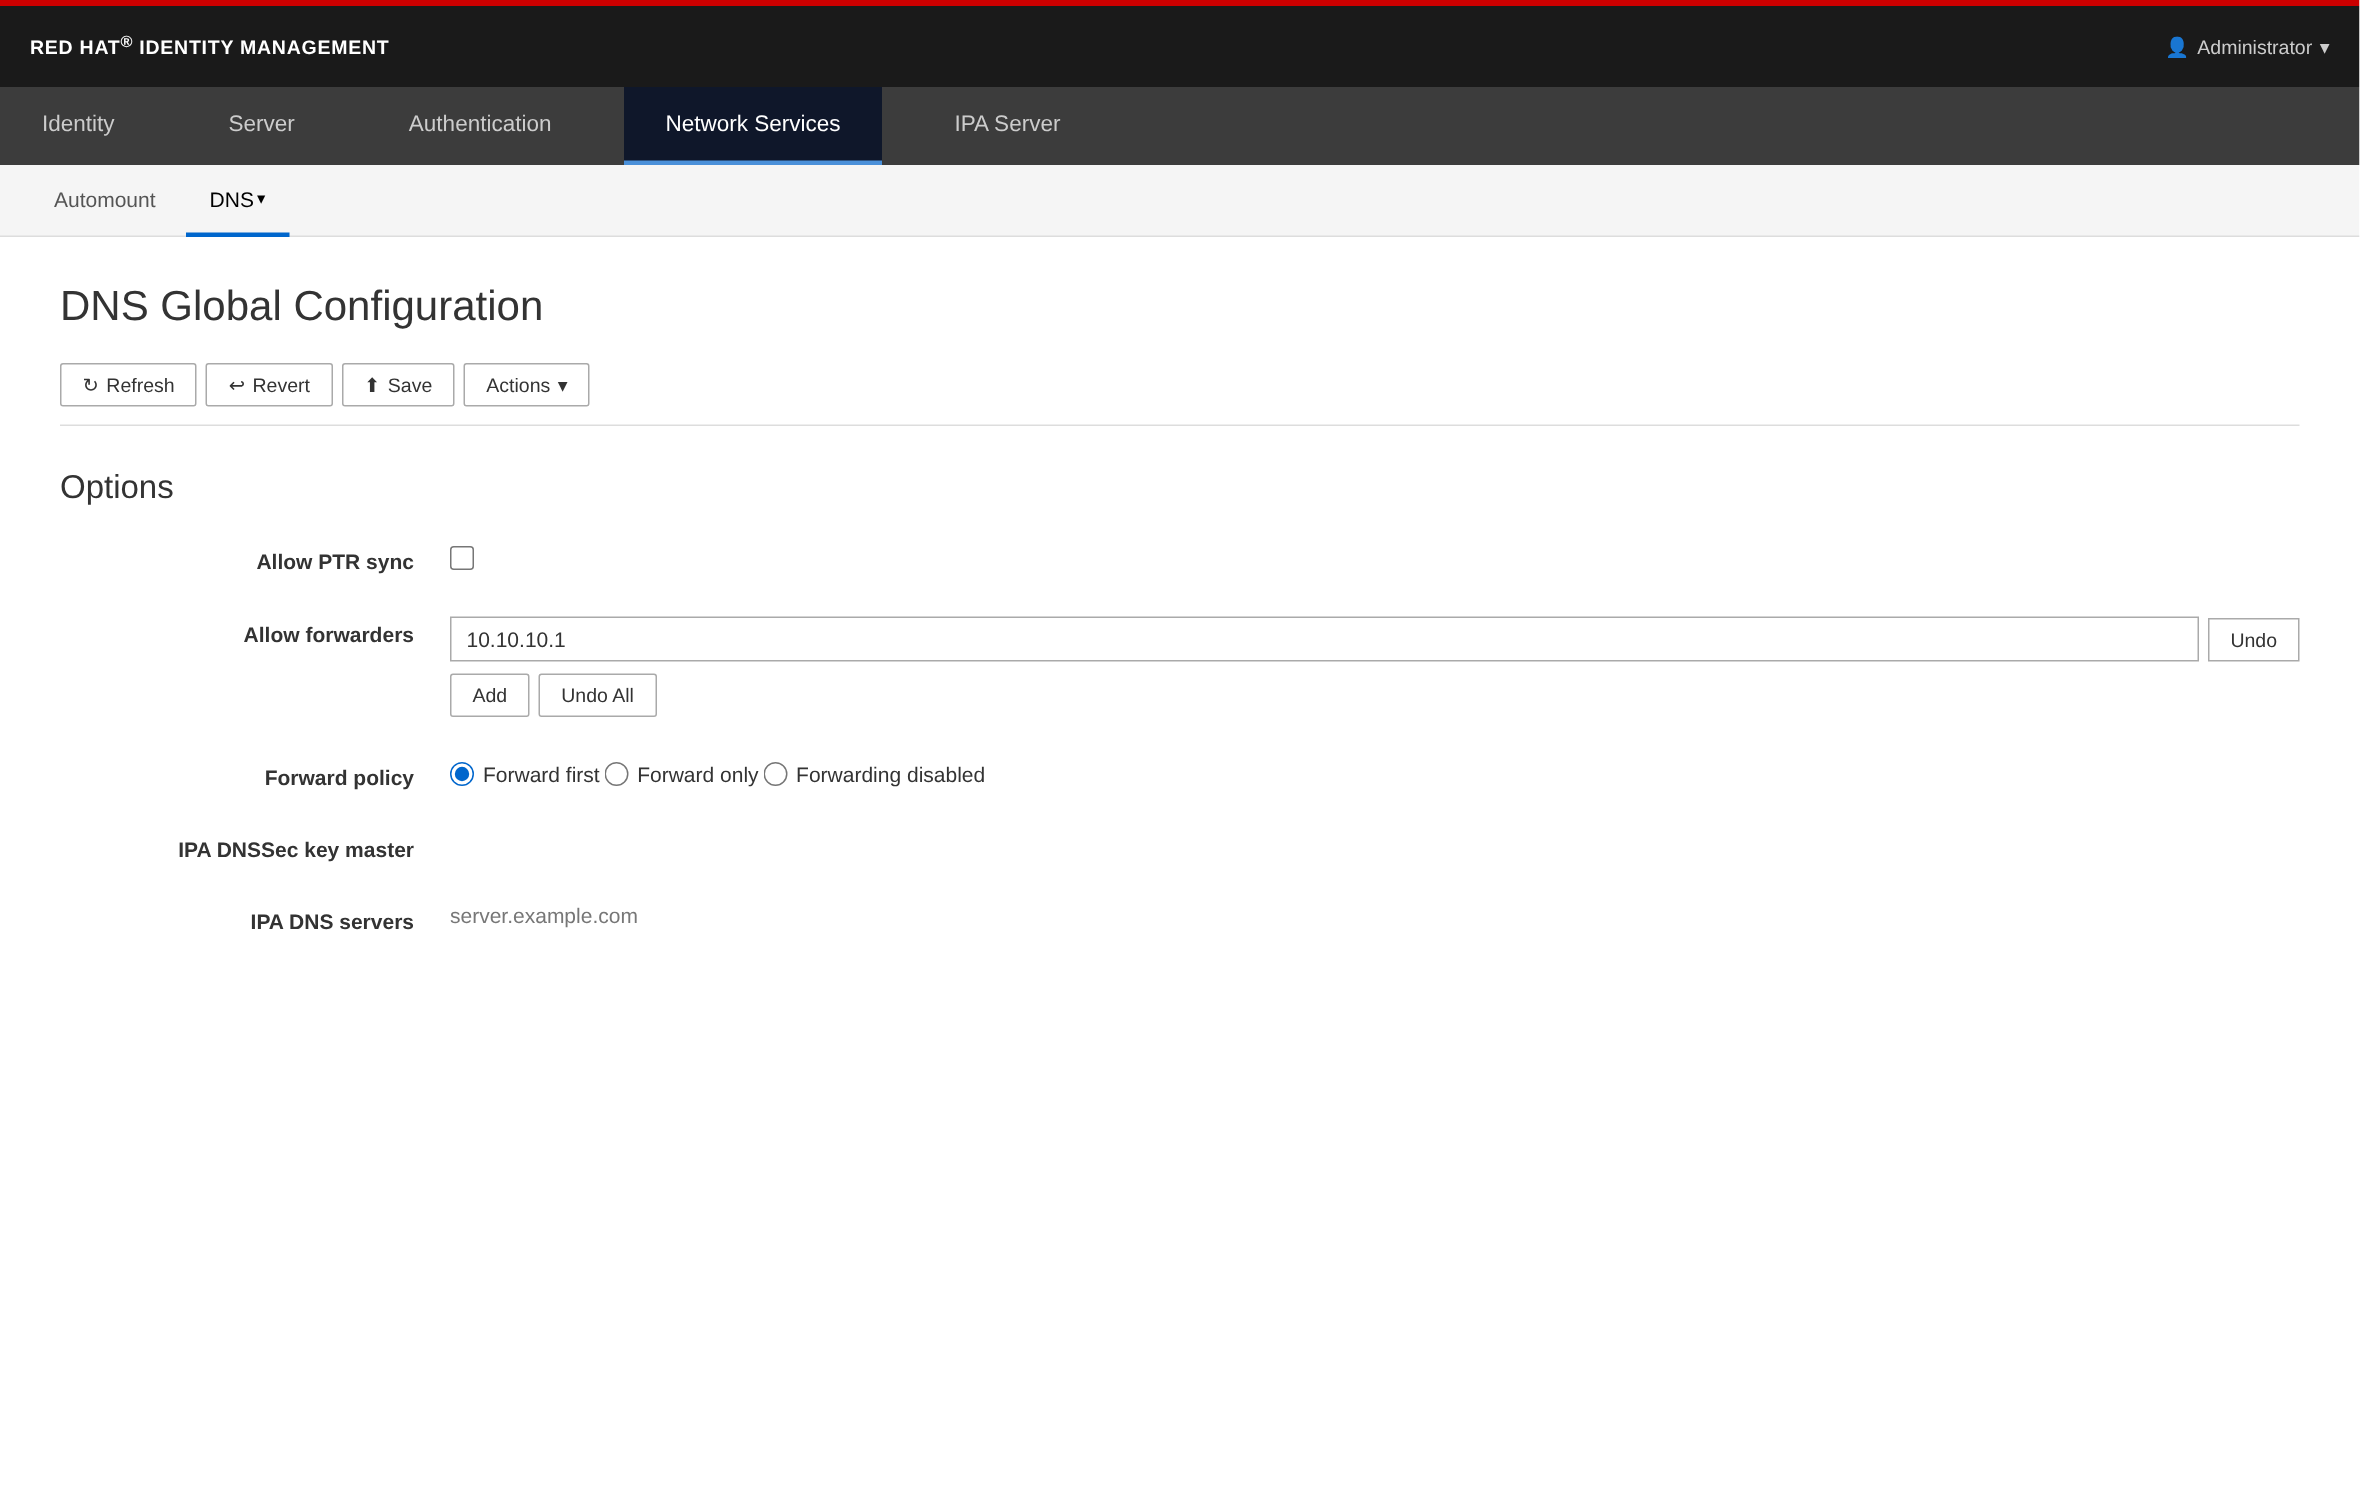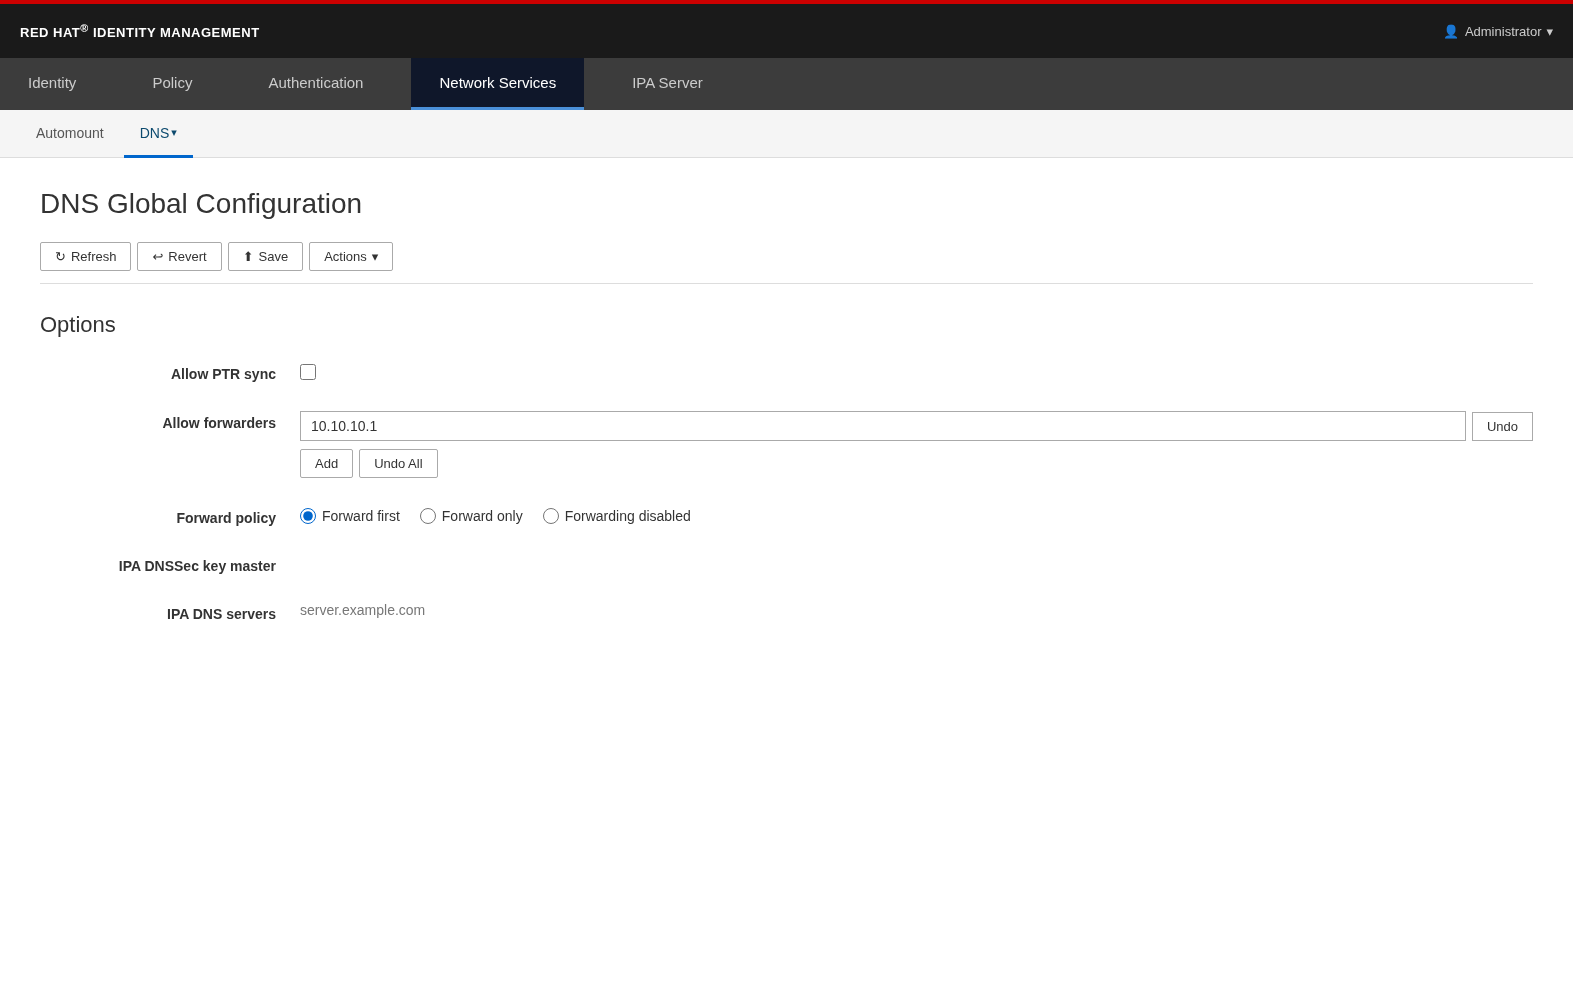--- a/index.html
+++ b/index.html
@@ -80,21 +80,21 @@
       color: #555;
       font-size: 14px;
       padding: 0 16px;
       display: flex;
       align-items: center;
       cursor: pointer;
       border-bottom: 3px solid transparent;
       margin-bottom: -1px;
     }
     .sub-nav-item.active {
-      color: #0c4a6e;
+      color: #000000;
       border-bottom: 3px solid #0066cc;
       font-weight: 500;
     }
 
     
     .main-content {
       padding: 30px 40px;
     }
 
     .page-title {
@@ -190,21 +190,21 @@
     .btn-row {
       display: flex;
       gap: 6px;
       margin-top: 4px;
     }
 
     
     .radio-group {
       display: flex;
       align-items: center;
-      gap: 20px;
+      gap: 3px;
       padding-top: 2px;
     }
     .radio-option {
       display: flex;
       align-items: center;
       gap: 6px;
       cursor: pointer;
       font-size: 14px;
     }
     .radio-input {
@@ -243,21 +243,21 @@
     <span>Administrator</span>
     <span>▾</span>
   </div>
 </div>
 
 <nav class="nav">
   <div class="nav-item">
     <span>Identity</span>
   </div>
   <div class="nav-item">
-    <span>Policy</span>
+    <span>Server</span>
   </div>
   <div class="nav-item">
     <span>Authentication</span>
   </div>
   <div class="nav-item active">
     <span>Network Services</span>
   </div>
   <div class="nav-item">
     <span>IPA Server</span>
   </div>

